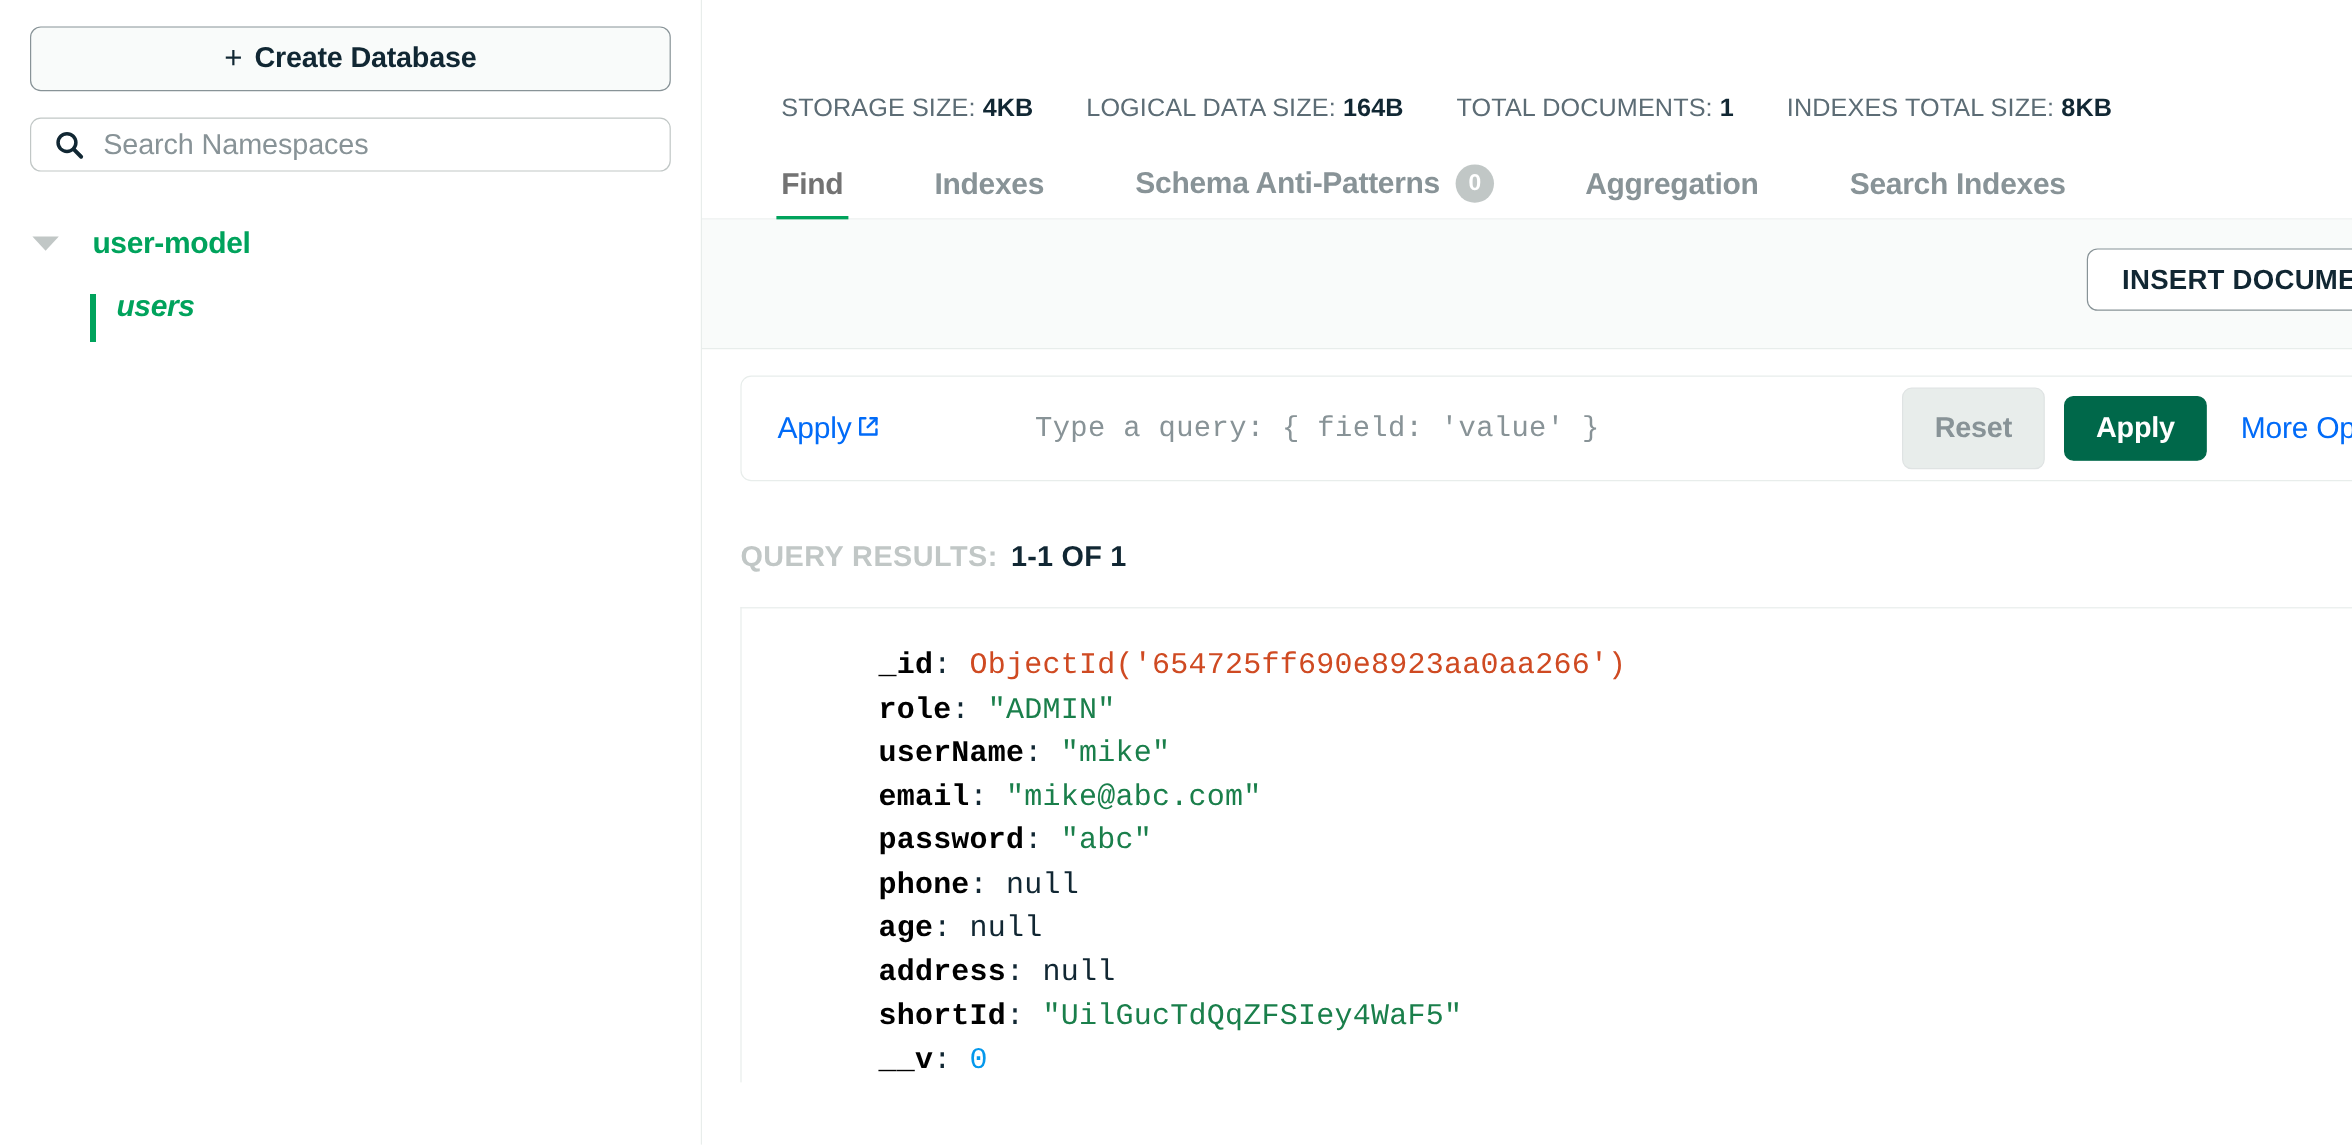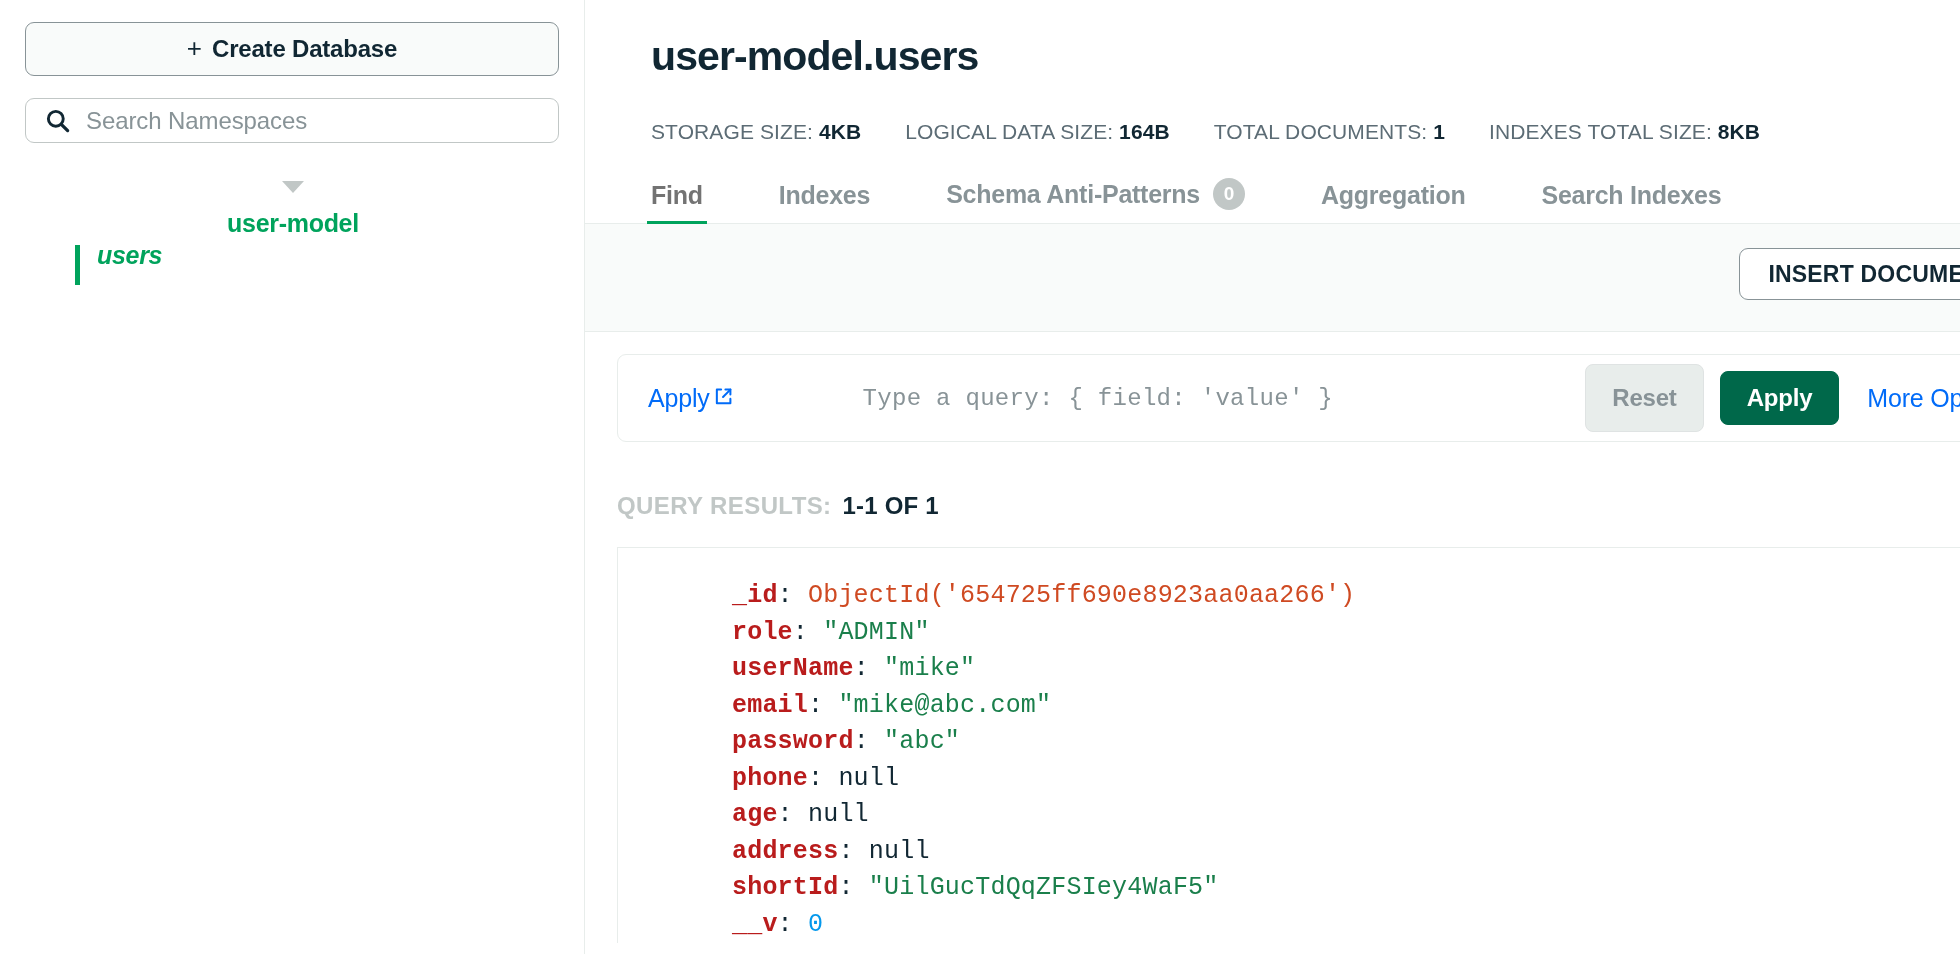--- a/index.html
+++ b/index.html
@@ -78,24 +78,23 @@
     color: #889397;
     letter-spacing: -0.1px;
   }
 
   .tree { margin-top: 38px; }
 
   .tree-db-row {
     display: flex;
     align-items: center;
     height: 44px;
-    gap: 16px;
+    gap: 28px;
     cursor: pointer;
     padding-left: 2px;
-    flex-direction: column;
   }
   .caret-down {
     width: 0; height: 0;
     border-left: 11px solid transparent;
     border-right: 11px solid transparent;
     border-top: 12px solid #c1c7c6;
     flex: 0 0 auto;
   }
   .tree-db-label {
     font-size: 25px;
@@ -360,21 +359,21 @@
     padding: 30px 0 0 114px;
     min-height: 320px;
   }
   .doc-line {
     font-family: "Liberation Mono", monospace;
     font-size: 25px;
     line-height: 1.46;
     letter-spacing: 0.2px;
     white-space: nowrap;
   }
-  .doc-key { color: #b91c1c; font-weight: 700; }
+  .doc-key { color: #000000; font-weight: 700; }
   .doc-colon { color: #112733; }
   .v-objectid { color: #cf4a22; }
   .v-string { color: #1a7f4b; }
   .v-null { color: #112733; }
   .v-number { color: #0498ec; }
 </style>
 </head>
 <body>
 
 <div id="app">
@@ -404,21 +403,20 @@
       <div class="tree-coll-row">
         <span class="tree-coll-label">users</span>
       </div>
     </div>
 
   </div>
 
   <div id="main">
 
     <div class="coll-header">
-      <div class="coll-title">user-model.users</div>
 
       <div class="stats-row">
         <div class="stat-item">
           <span>STORAGE SIZE:</span>
           <span class="stat-value">4KB</span>
         </div>
         <div class="stat-item">
           <span>LOGICAL DATA SIZE:</span>
           <span class="stat-value">164B</span>
         </div>

